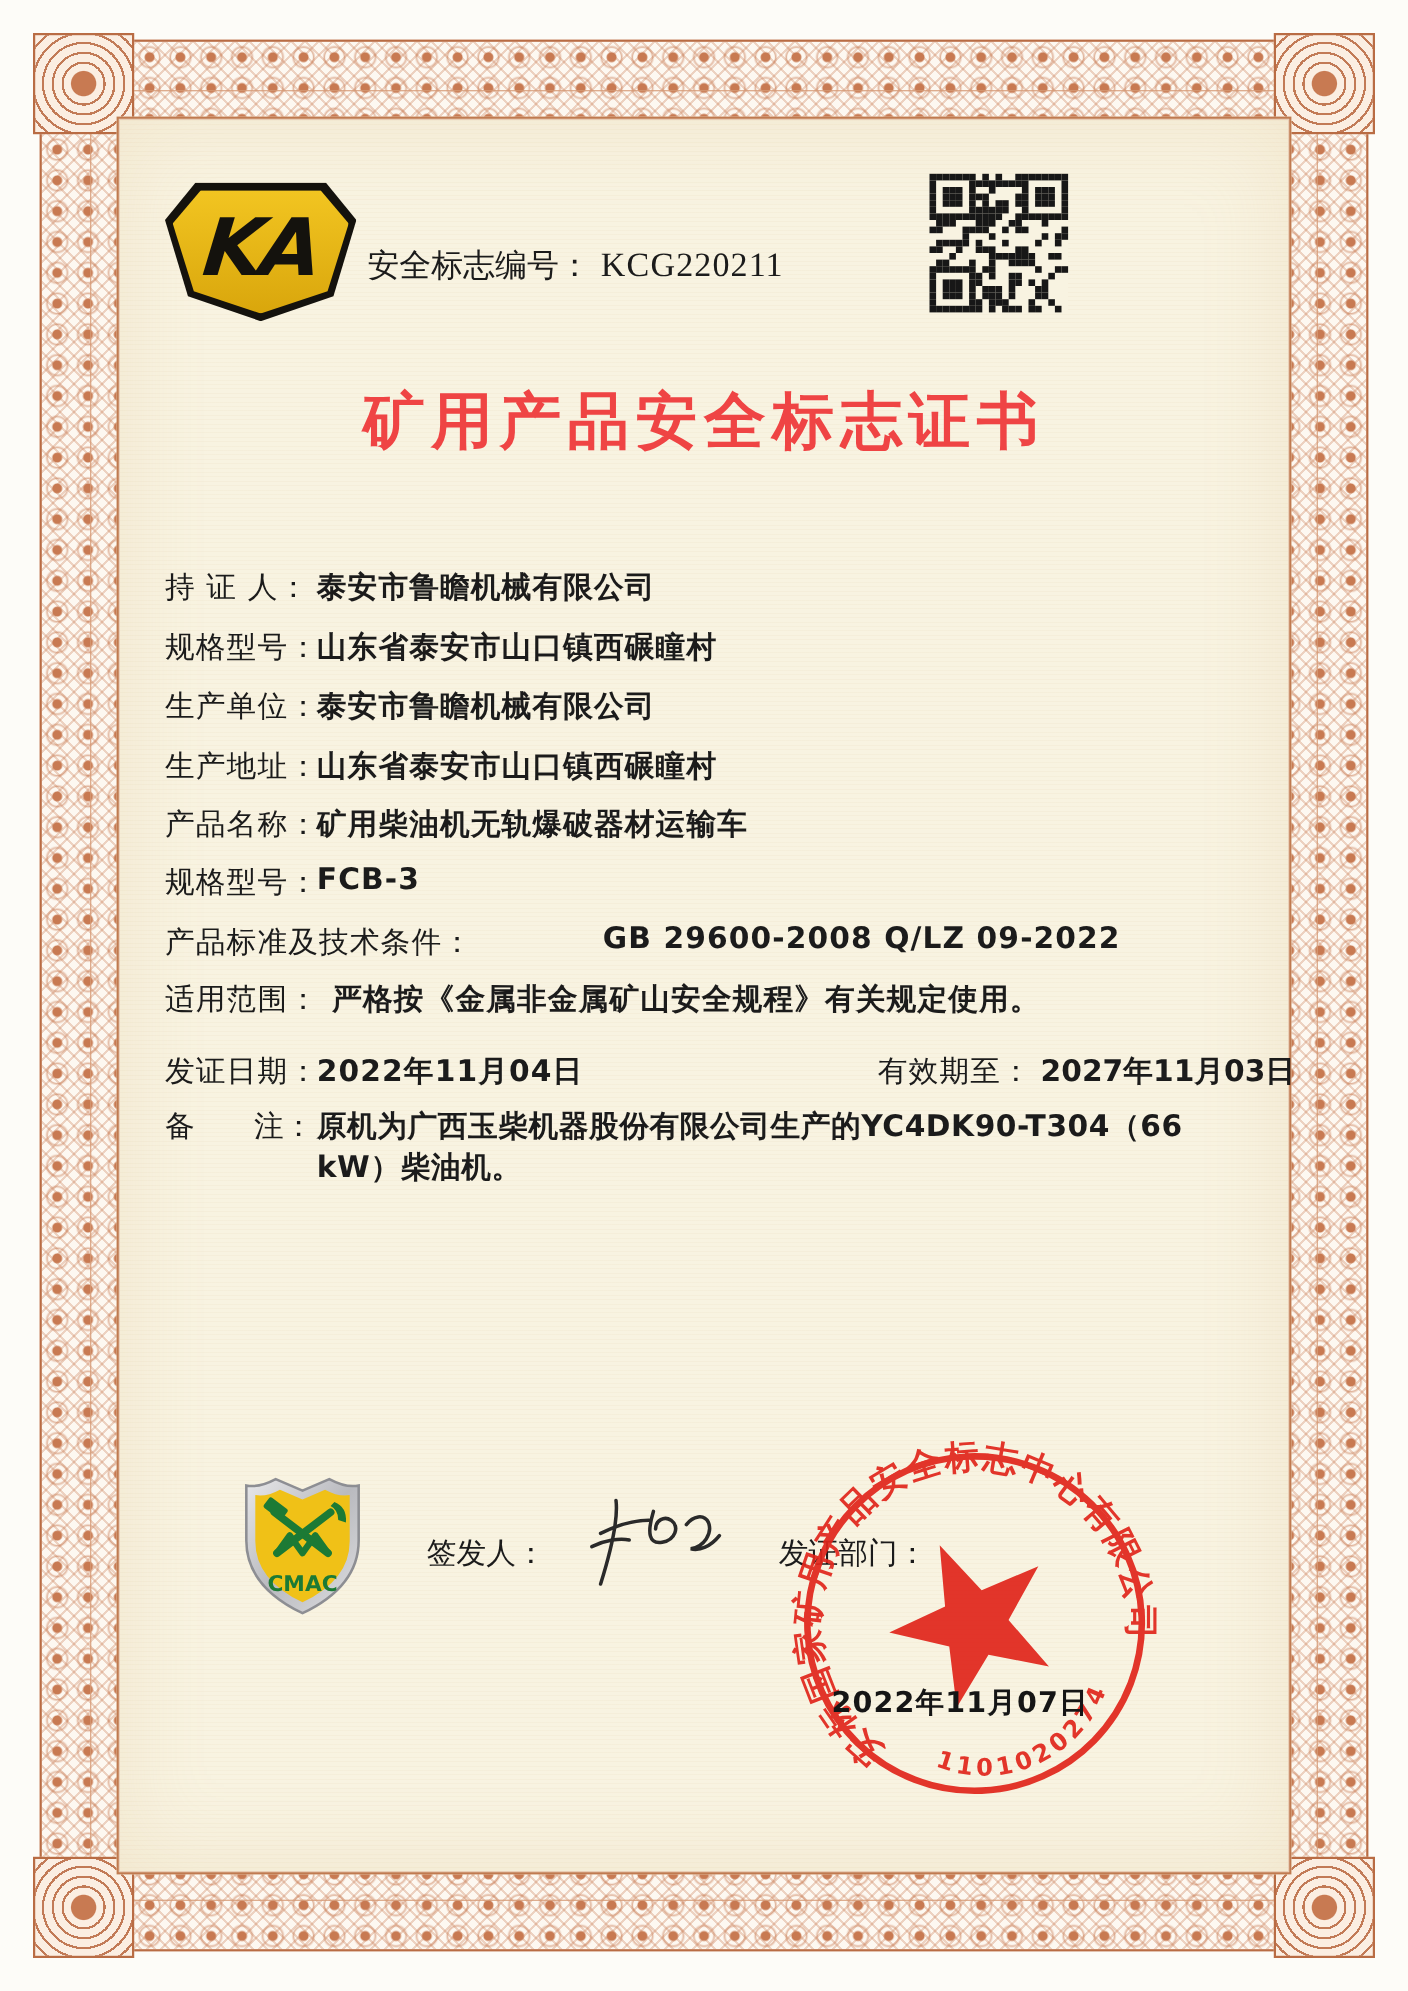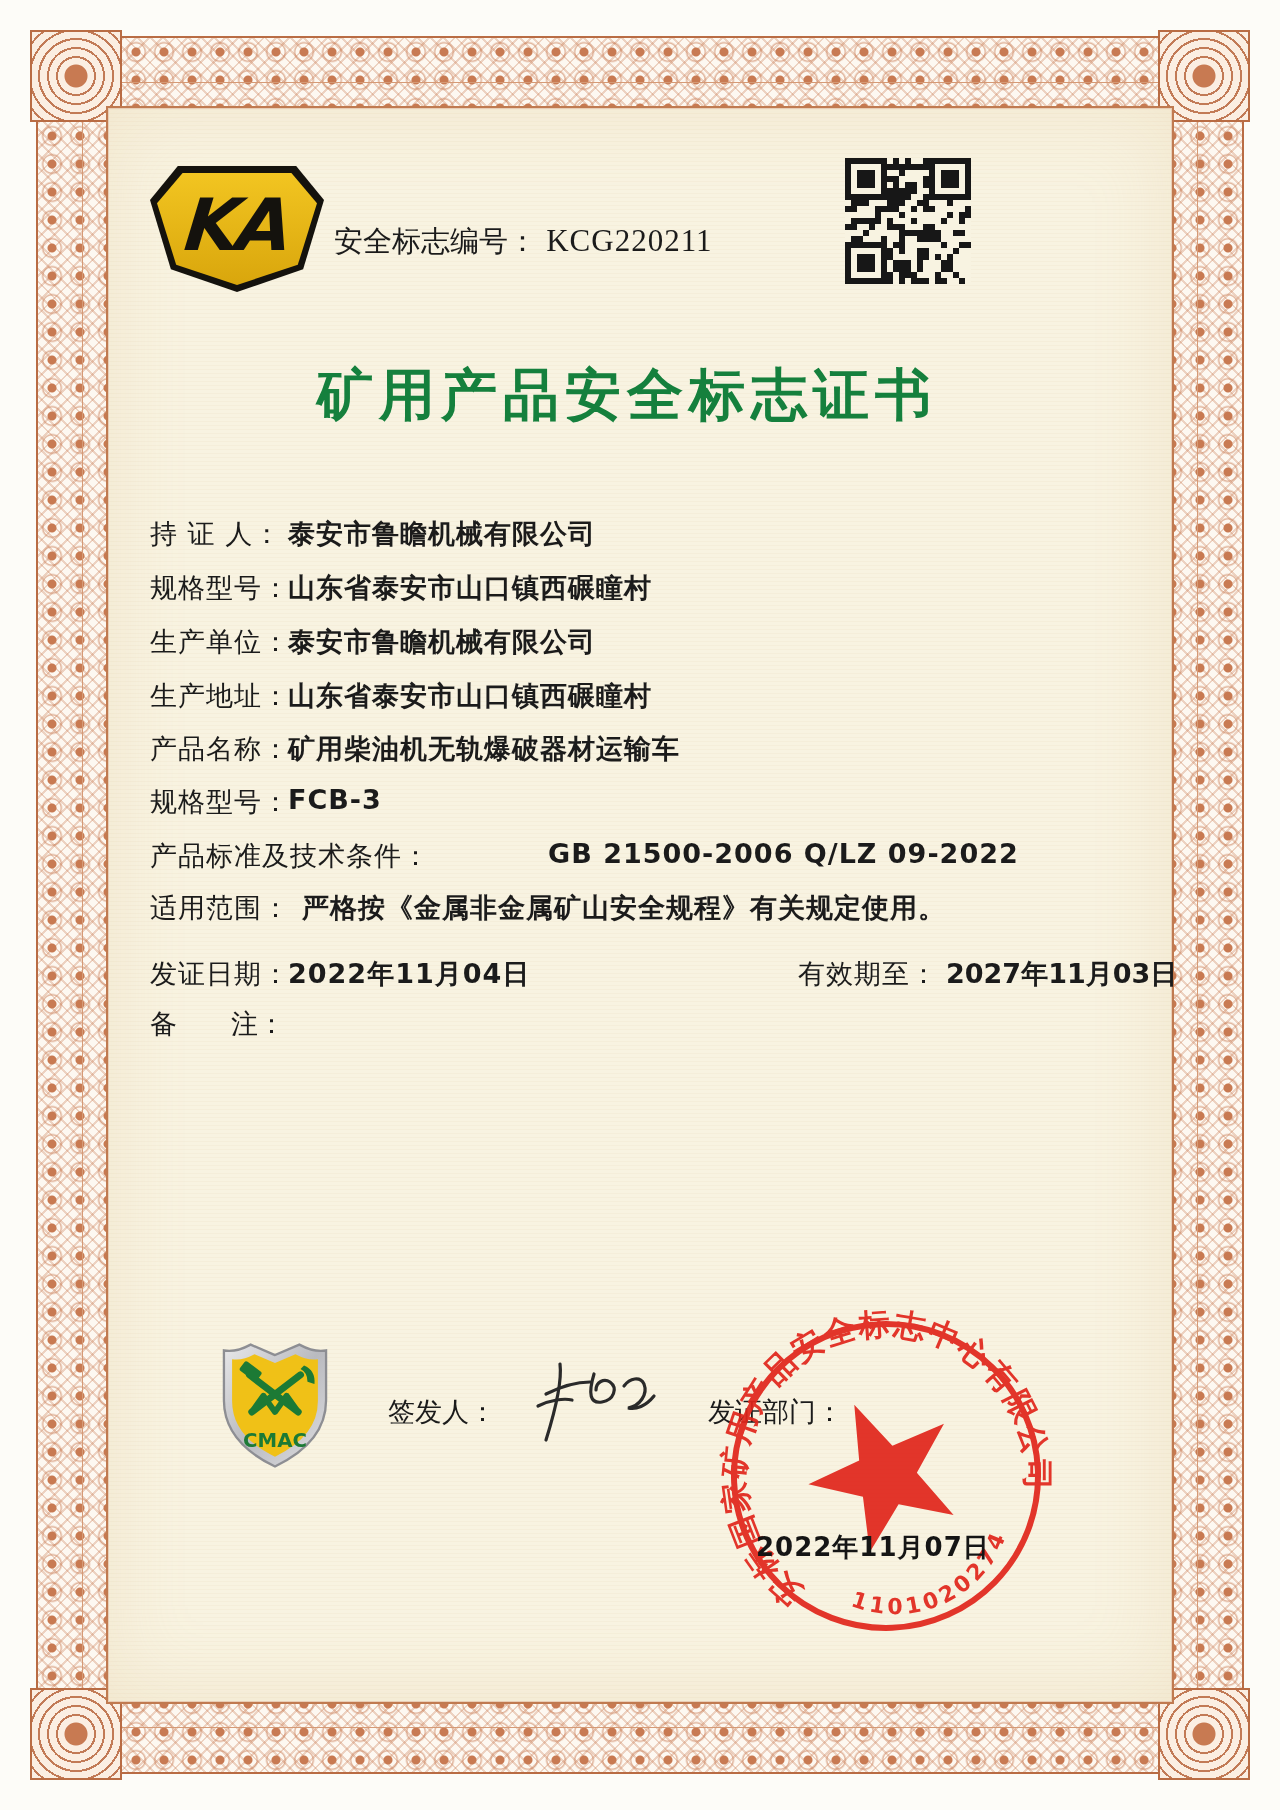--- a/index.html
+++ b/index.html
@@ -43,22 +43,22 @@
   
   .cert-no{left:334px;top:222px;font-size:29px;white-space:nowrap;}
   .cert-no .num{font-family:"Liberation Serif", serif;font-size:31px;letter-spacing:1px;}
 
   
   .qr{left:845px;top:158px;width:126px;height:126px;display:grid;
     grid-template-rows:repeat(21,6px);grid-template-columns:repeat(21,6px);background:#f8f3e1;}
   .qr i{background:#171717;}
 
   
-  .title{left:97px;top:346px;width:1060px;text-align:center;font-size:56px;font-weight:900;
-    letter-spacing:6px;color:#15803d;white-space:nowrap;margin-top:12px;}
+  .title{left:110px;top:346px;width:1060px;text-align:center;font-size:56px;font-weight:900;
+    letter-spacing:6px;color:#ef4444;white-space:nowrap;}
 
   
   .row{position:absolute;left:150px;font-size:27px;white-space:nowrap;}
   .row .lbl{letter-spacing:1px;}
   .row .val{position:absolute;top:0;left:138px;font-weight:700;letter-spacing:1px;}
   .row.wide .val{left:398px;}
   .row.scope .val{left:152px;}
   .pair2{position:absolute;left:648px;top:0;}
   .pair2 .val2{position:absolute;left:148px;top:0;font-weight:700;text-align:right;}
 
@@ -358,37 +358,38 @@
   <div class="row txt" style="top:731px">
     <span class="lbl">产品名称：</span>
     <span class="val">矿用柴油机无轨爆破器材运输车</span>
   </div>
   <div class="row txt" style="top:784px">
     <span class="lbl">规格型号：</span>
     <span class="val">FCB-3</span>
   </div>
   <div class="row wide txt" style="top:838px">
     <span class="lbl">产品标准及技术条件：</span>
-    <span class="val">GB 21500-2006 Q/LZ 09-2022</span>
+    <span class="val">GB 29600-2008 Q/LZ 09-2022</span>
   </div>
   <div class="row scope txt" style="top:890px">
     <span class="lbl">适用范围：</span>
     <span class="val">严格按《金属非金属矿山安全规程》有关规定使用。</span>
   </div>
 
   <div class="row txt" style="top:956px">
     <span class="lbl">发证日期：</span>
     <span class="val">2022年11月04日</span>
     <span class="pair2">
       <span class="lbl">有效期至：</span>
       <span class="val2">2027年11月03日</span>
     </span>
   </div>
 
   <div class="abs remark-lbl txt">备　　注：</div>
+  <div class="abs remark-val txt">原机为广西玉柴机器股份有限公司生产的YC4DK90-T304（66 kW）柴油机。</div>
 
 
   <div class="abs cmac">
     <svg width="118" height="130" viewBox="0 0 100 112">
       <defs>
         <linearGradient id="silver" x1="0" y1="0" x2="1" y2="1">
           <stop offset="0" stop-color="#e8e8ea"></stop>
             <stop offset=".5" stop-color="#b9babf"></stop>
             <stop offset="1" stop-color="#dfdfe2"></stop>
         </linearGradient>

